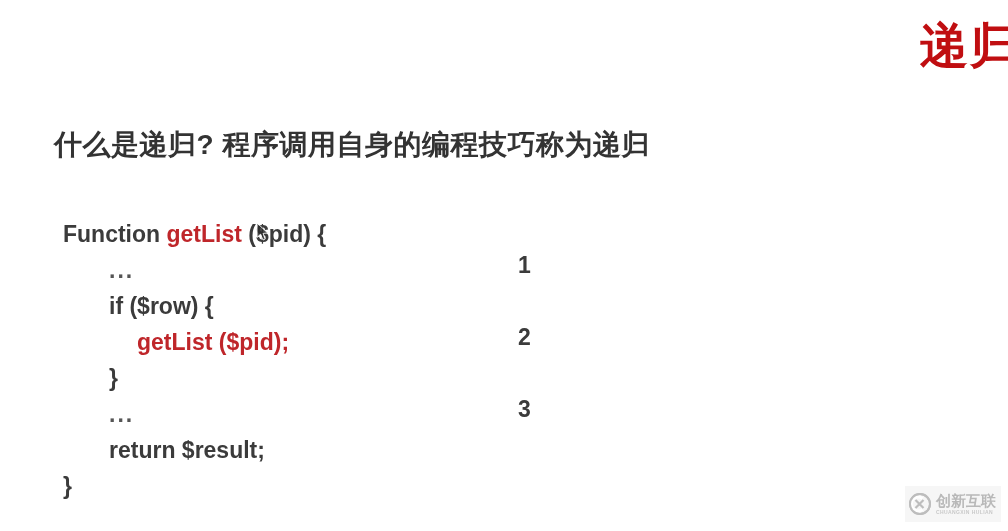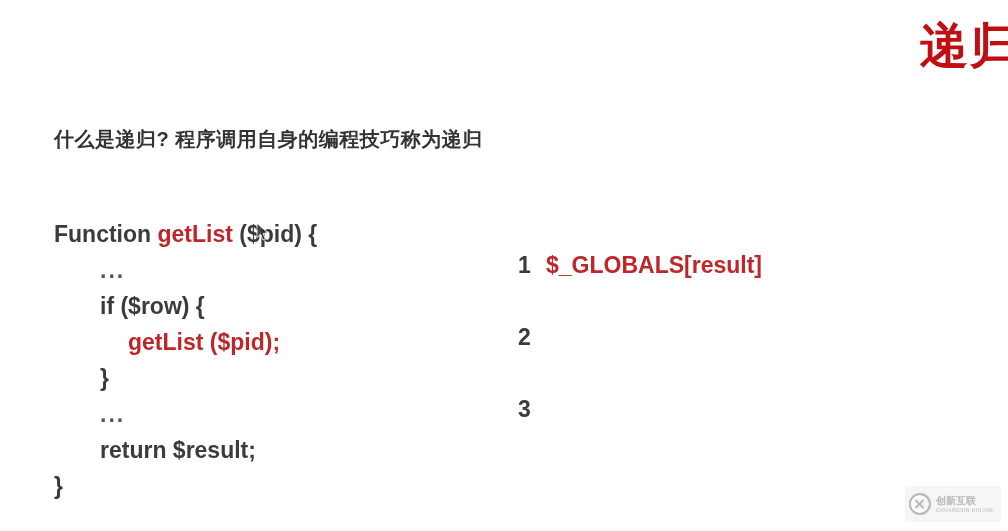--- a/index.html
+++ b/index.html
@@ -36,21 +36,21 @@
     line-height: 1.15;
     color: #c00e11;
     letter-spacing: 2px;
   }
 
   
   .slide-subtitle {
     position: absolute;
     left: 54px;
     top: 126px;
-    font-size: 20px;
+    font-size: 28px;
     font-weight: 700;
     color: #333333;
     letter-spacing: 0.5px;
     white-space: nowrap;
   }
 
   
   .code-block {
     position: absolute;
     left: 54px;
@@ -58,20 +58,21 @@
     font-size: 23px;
     font-weight: 700;
     color: #3b3b3b;
     line-height: 36px;
     white-space: pre;
   }
   .code-line {
     white-space: pre;
     height: 36px;
     line-height: 36px;
+    margin-left: 9px;
   }
   .code-line .ind1 { display: inline-block; width: 46px; }
   .code-line .ind2 { display: inline-block; width: 74px; }
   .tok-red  { color: #bf262a; }
   .tok-dark { color: #3b3b3b; }
   .tok-dots { color: #555555; letter-spacing: 2px; }
 
   
   .notes-list {
     position: absolute;
@@ -126,21 +127,21 @@
     flex: 0 0 24px;
     margin-right: 4px;
   }
   .wm-textwrap {
     display: flex;
     flex-direction: column;
     justify-content: center;
     line-height: 1;
   }
   .wm-cn {
-    font-size: 10px;
+    font-size: 15px;
     font-weight: 700;
     color: #b9b9b9;
     letter-spacing: 0px;
     white-space: nowrap;
   }
   .wm-en {
     font-size: 5px;
     font-weight: 700;
     color: #c9c9c9;
     letter-spacing: 0.4px;
@@ -155,21 +156,20 @@
 
   <div class="slide-title">递归</div>
 
   <div class="slide-subtitle">什么是递归? 程序调用自身的编程技巧称为递归</div>
 
   <div class="code-block" id="code-block"><div class="code-line"><span class="tok-dark">Function </span><span class="tok-red">getList</span><span class="tok-dark"> ($pid) {</span></div><div class="code-line"><span class="ind1"></span><span class="tok-dots">...</span></div><div class="code-line"><span class="ind1"></span><span class="tok-dark">if ($row) {</span></div><div class="code-line"><span class="ind2"></span><span class="tok-red">getList ($pid);</span></div><div class="code-line"><span class="ind1"></span><span class="tok-dark">}</span></div><div class="code-line"><span class="ind1"></span><span class="tok-dots">...</span></div><div class="code-line"><span class="ind1"></span><span class="tok-dark">return $result;</span></div><div class="code-line"><span class="tok-dark">}</span></div></div>
 
   <div class="notes-list" id="notes-list">
       <div class="note-item">
         <span class="note-num">1</span>
-        <span class="note-text">$_GLOBALS[result]</span>
       </div>
       <div class="note-item">
         <span class="note-num">2</span>
       </div>
       <div class="note-item">
         <span class="note-num">3</span>
       </div>
     </div>
 
   <div class="cursor">

